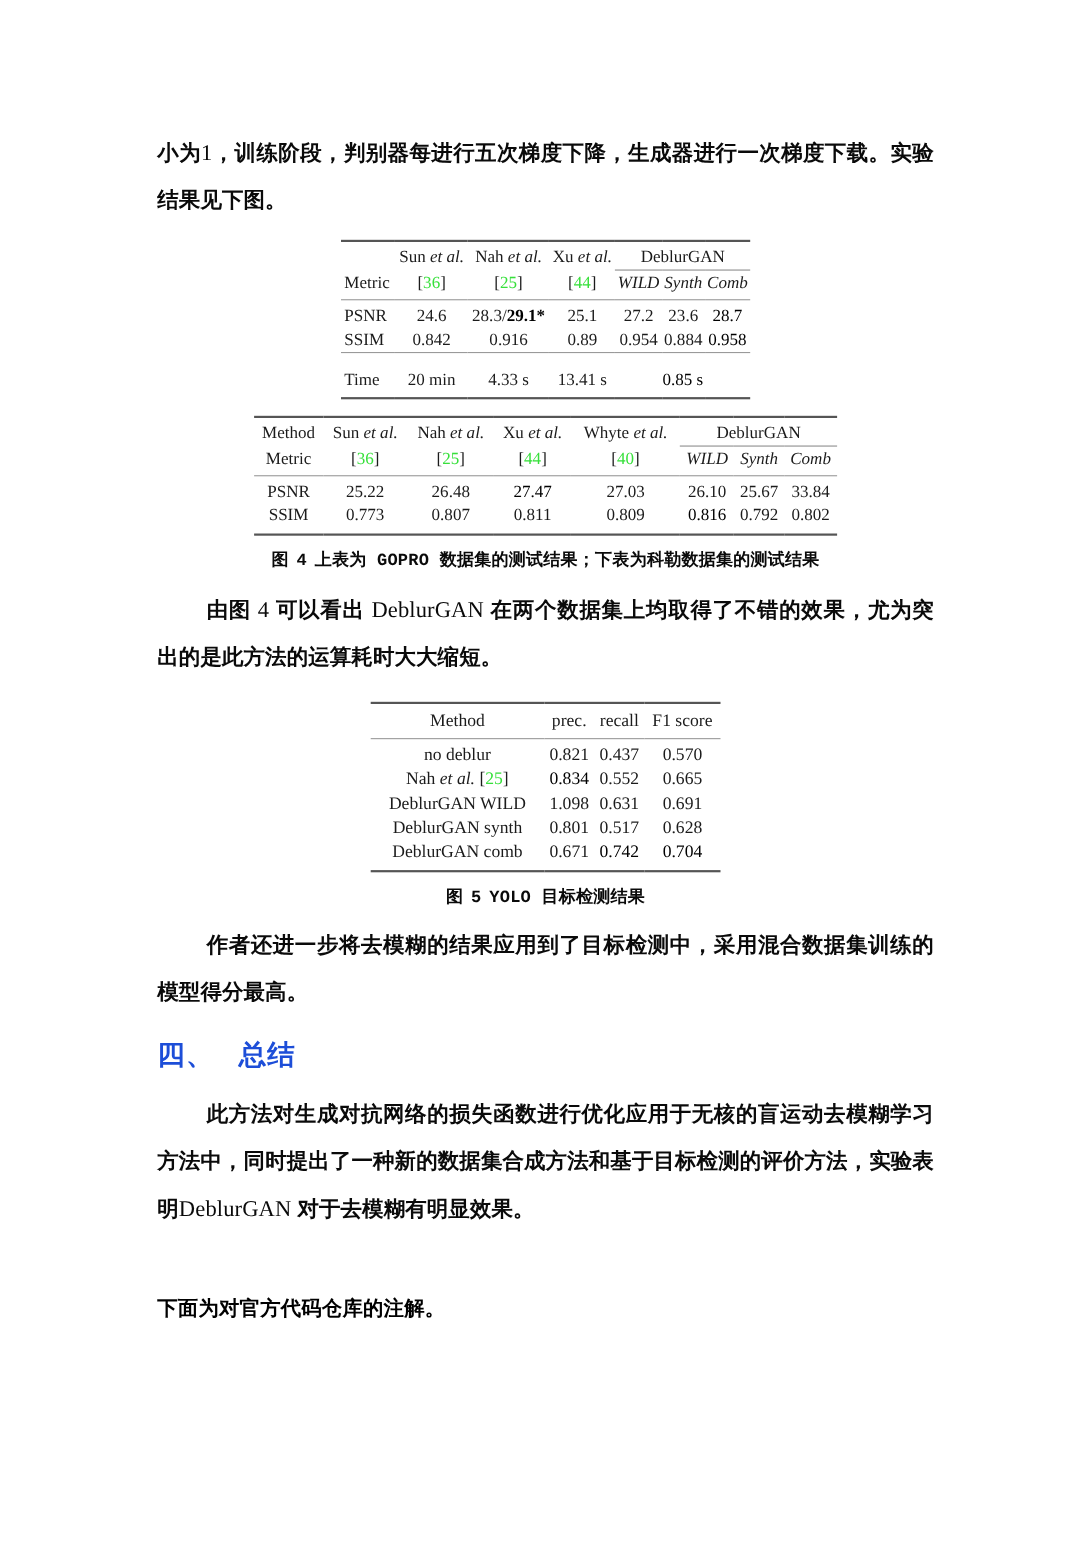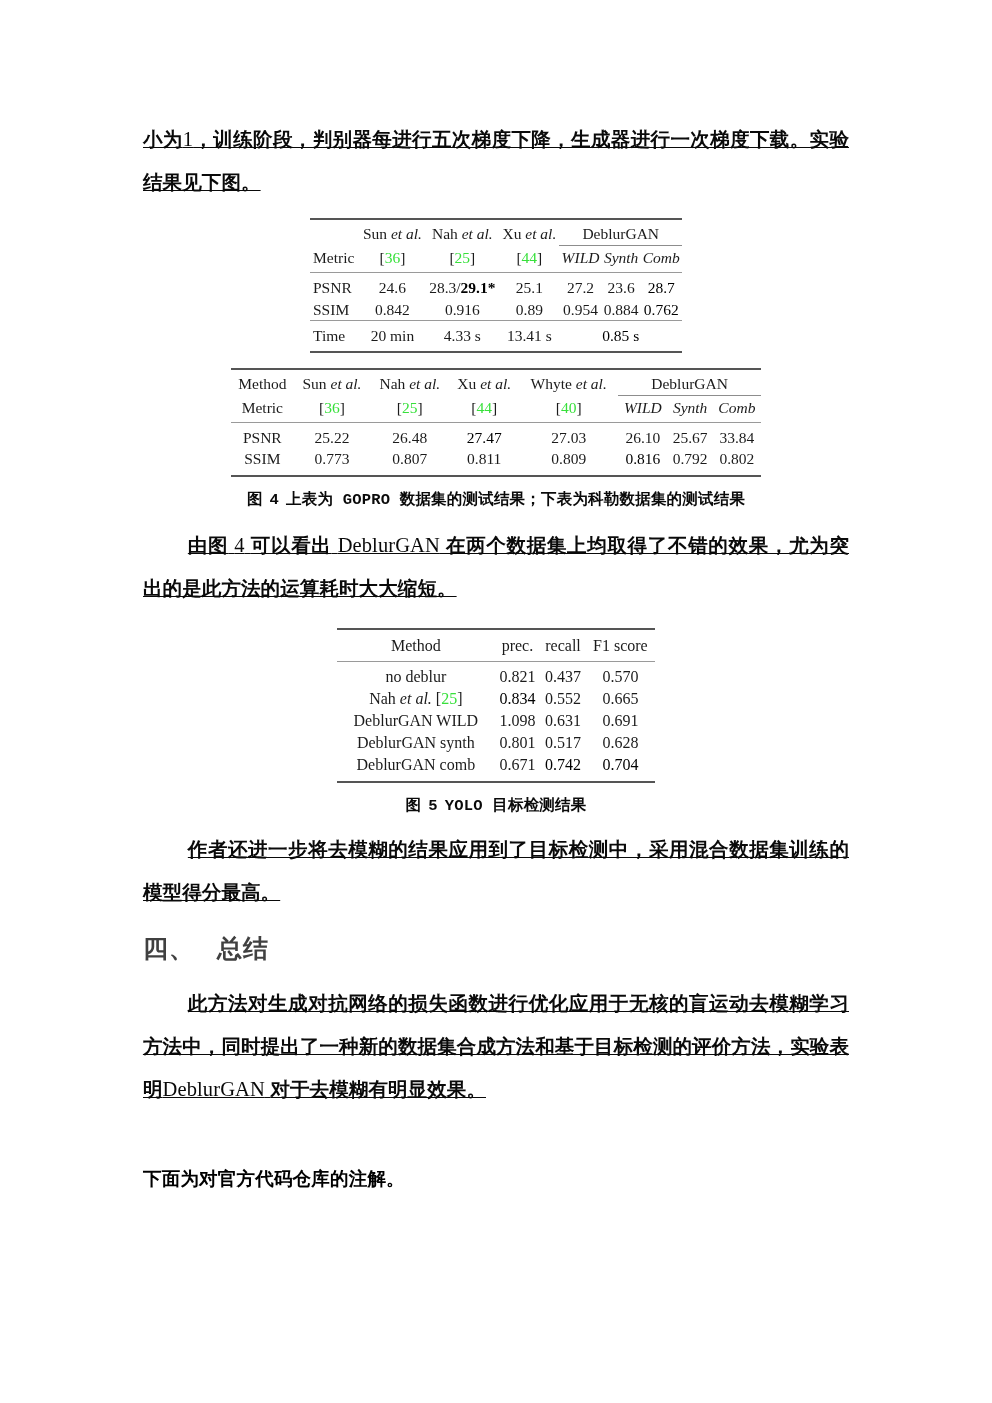--- a/index.html
+++ b/index.html
@@ -35,40 +35,39 @@
   .para {
     font-family: "Liberation Sans", sans-serif;
     font-size: 19.5px;
     line-height: 43px;
     letter-spacing: 0.1px;
     color: #0a0a0a;
     text-align: justify;
     text-justify: inter-character;
     margin: 0;
     font-weight: 600;
-    text-decoration: underline;
   }
   .para.indent { text-indent: 2.3em; }
   .para .lat {
     font-family: "Liberation Serif", serif;
     font-weight: 500;
     font-size: 20.5px;
   }
   .para .num {
     font-family: "Liberation Serif", serif;
     font-weight: 500;
     font-size: 20.5px;
   }
 
   
   .heading {
     font-family: Liberation Sans, sans-serif;
     font-size: 25px;
     font-weight: 800;
-    color: #404040;
+    color: #1d4ed8;
     margin: 0;
     letter-spacing: 1px;
   }
   .heading .hgap { display: inline-block; width: 22px; }
 
   
   .note {
     font-family: "Liberation Sans", sans-serif;
     font-size: 18.5px;
     font-weight: 800;
@@ -112,21 +111,21 @@
   .it { font-style: italic; }
   .bd { font-weight: bold; color: #000; }
   .cite { color: #37e03b; }
 
   
   #table-gopro { width: 372px; font-size: 15.5px; }
   #table-gopro .r-head td { padding: 5px 0 2px 0; }
   #table-gopro .r-metric td { padding: 3px 0 5px 0; }
   #table-gopro .r-data td { padding: 2.5px 0 1px 0; }
   #table-gopro .r-data.first td { padding-top: 6px; }
-  #table-gopro .r-time td { padding: 6px 0 6px 0; margin-left: 36px; }
+  #table-gopro .r-time td { padding: 16px 0 6px 0; margin-left: 36px; }
   #table-gopro .lbl { text-align: left; padding-left: 3px !important; }
 
   
   #table-kohler { width: 530px; font-size: 15.5px; }
   #table-kohler .r-head td { padding: 5px 0 2px 0; }
   #table-kohler .r-metric td { padding: 3px 0 5px 0; }
   #table-kohler .r-data td { padding: 2.5px 0 1px 0; }
   #table-kohler .r-data.first td { padding-top: 6px; }
   #table-kohler .r-data.last td { padding-bottom: 7px; }
 
@@ -180,21 +179,21 @@
             <td>23.6</td>
             <td class="bd">28.7</td>
           </tr>
           <tr class="r-data">
             <td class="lbl">SSIM</td>
             <td>0.842</td>
             <td>0.916</td>
             <td>0.89</td>
             <td>0.954</td>
             <td>0.884</td>
-            <td class="bd">0.762</td>
+            <td class="bd">0.958</td>
           </tr>
           <tr class="r-time midrule botrule">
             <td class="lbl">Time</td>
             <td>20 min</td>
             <td>4.33 s</td>
             <td>13.41 s</td>
             <td class="bd" colspan="3">0.85 s</td>
           </tr>
         </tbody>
       </table>

